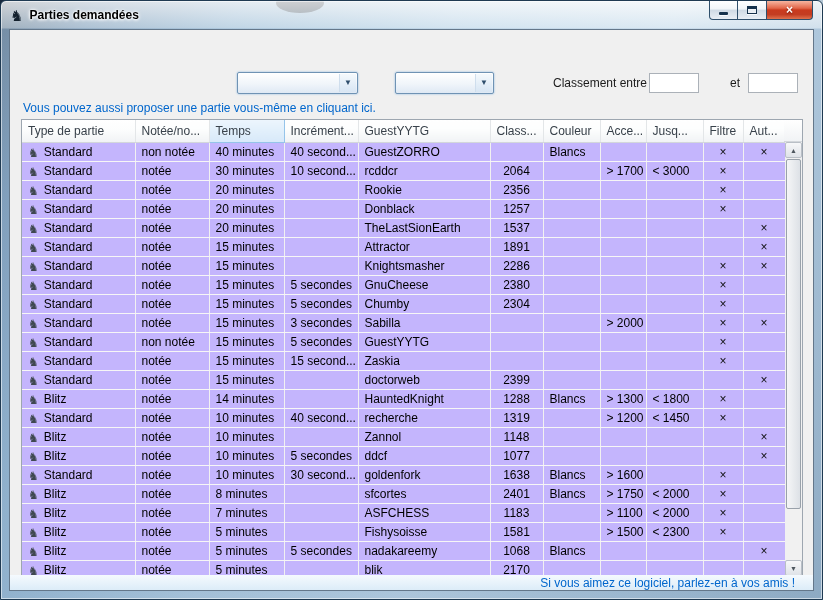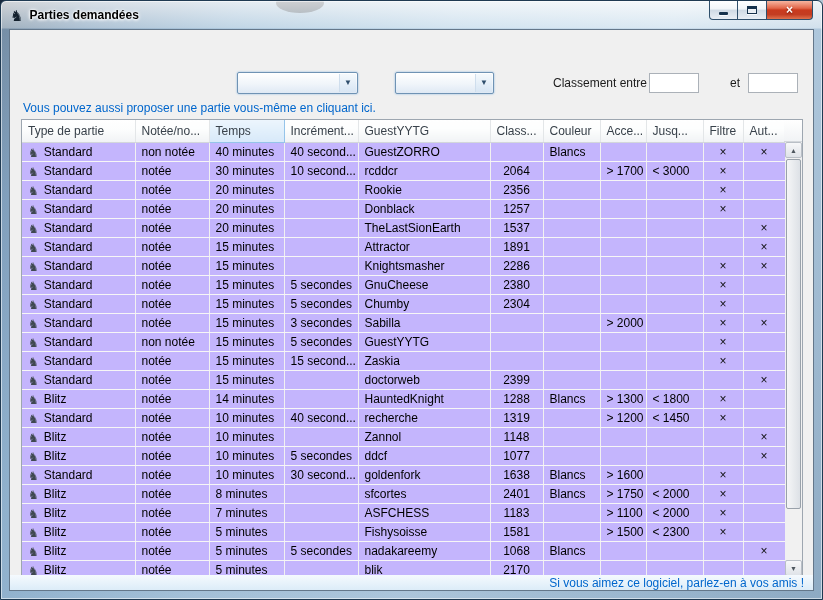--- a/index.html
+++ b/index.html
@@ -71,21 +71,21 @@
 
   .header-filler{position:absolute;top:0;right:0;width:18px;height:22px;background:linear-gradient(180deg,#ffffff,#f1f3f5);border-bottom:1px solid #d3d7db}
   .vscroll{position:absolute;top:22px;right:0;bottom:0;width:17px;background:#f1f1f1}
   .sb-btn{position:absolute;left:0;width:17px;height:16px;display:flex;align-items:center;justify-content:center;
     background:linear-gradient(180deg,#f7f8f9,#dfe3e8);border:1px solid #b9bfc6;border-radius:2px;font-size:7px;color:#4d565e}
   .sb-up{top:0}
   .sb-down{bottom:0}
   .sb-thumb{position:absolute;top:17px;left:1px;right:1px;height:350px;
     background:linear-gradient(90deg,#f5f6f7,#dde1e6);border:1px solid #99a1aa;border-radius:2px}
 
-  .footer{position:absolute;left:0;right:0;bottom:0;height:15px;display:flex;justify-content:flex-end;align-items:center;padding-right:9px;
+  .footer{position:absolute;left:0;right:0;bottom:0;height:15px;display:flex;justify-content:flex-end;align-items:center;padding-right:18px;
     background:linear-gradient(180deg,#f5fafe,#dcecf8)}
 </style>
 </head>
 <body>
 
 <div class="desktop-blob"></div>
 
 <div class="window">
   <div class="titlebar">
     <span class="win-icon">♞</span>

